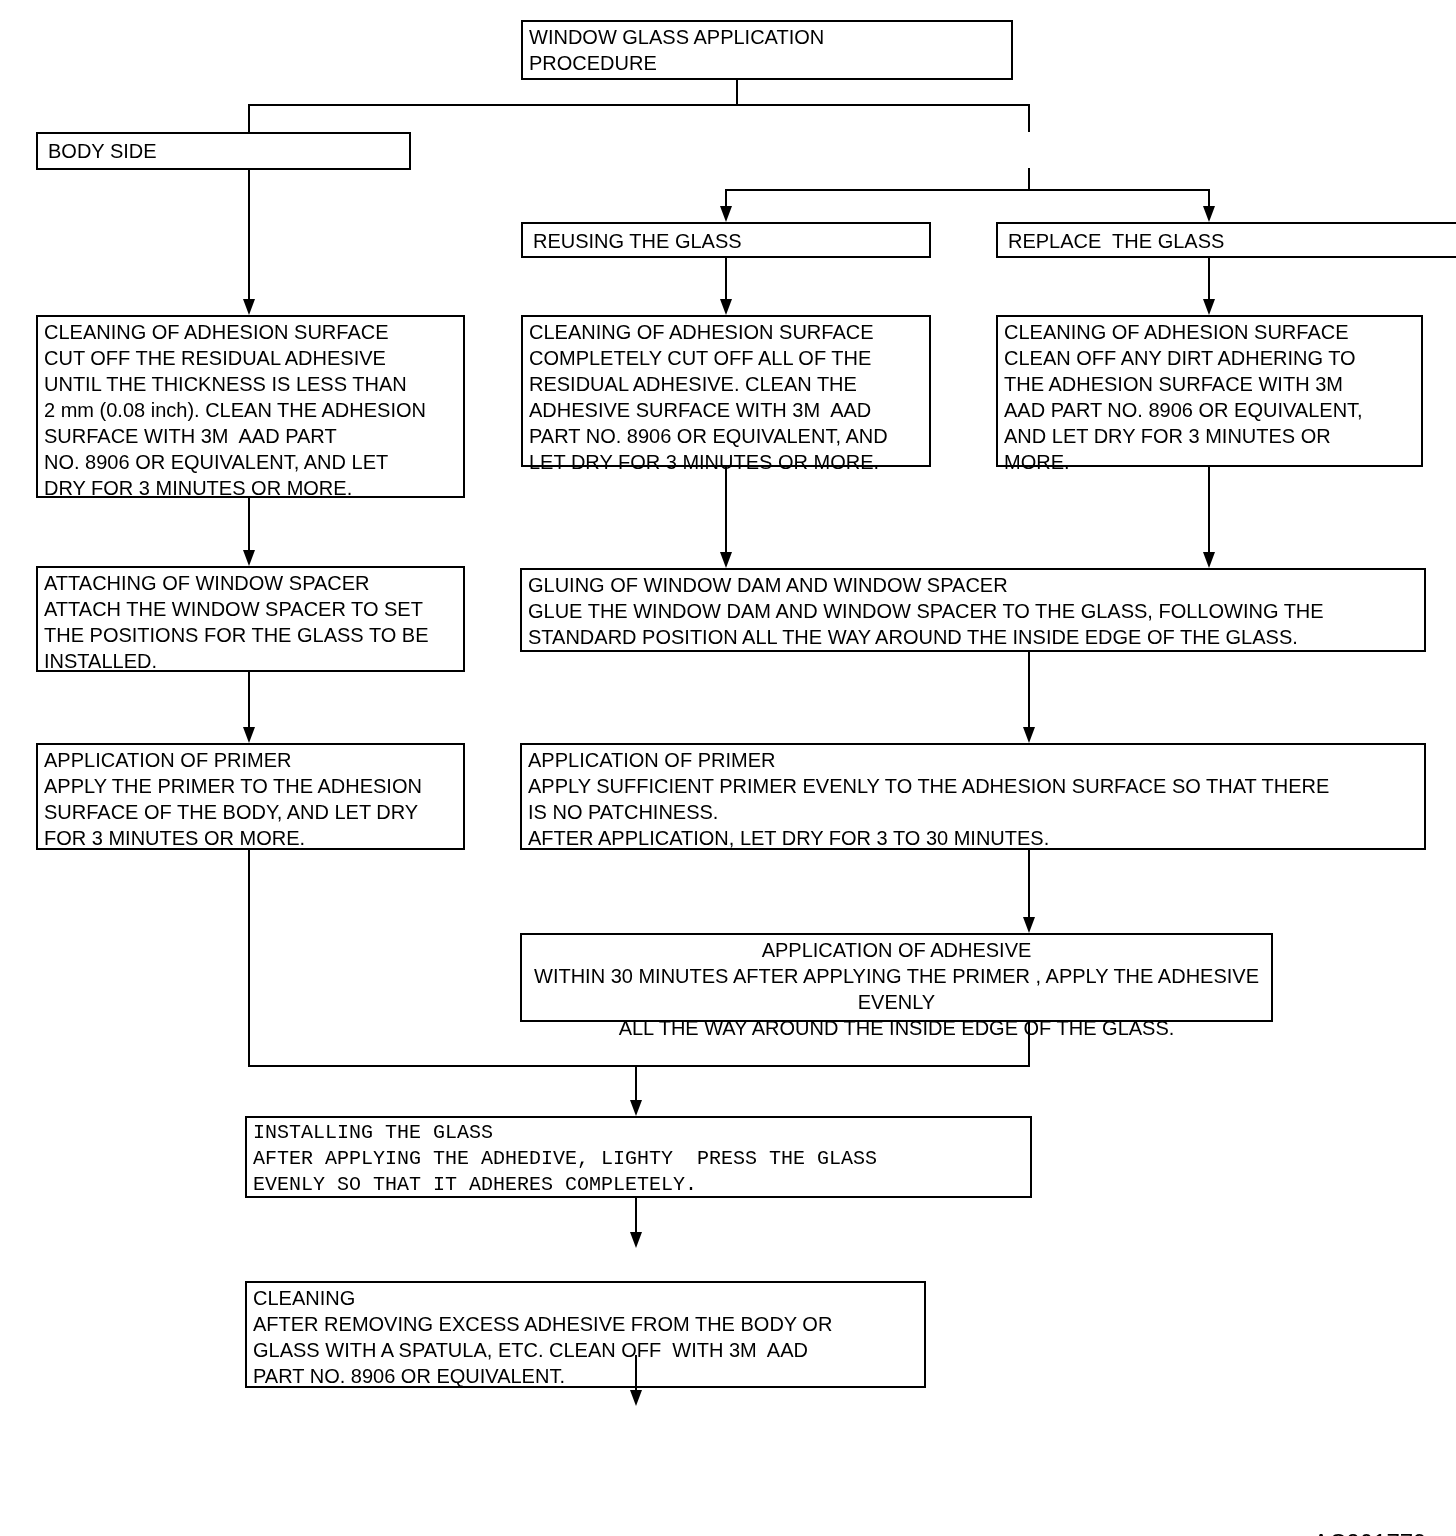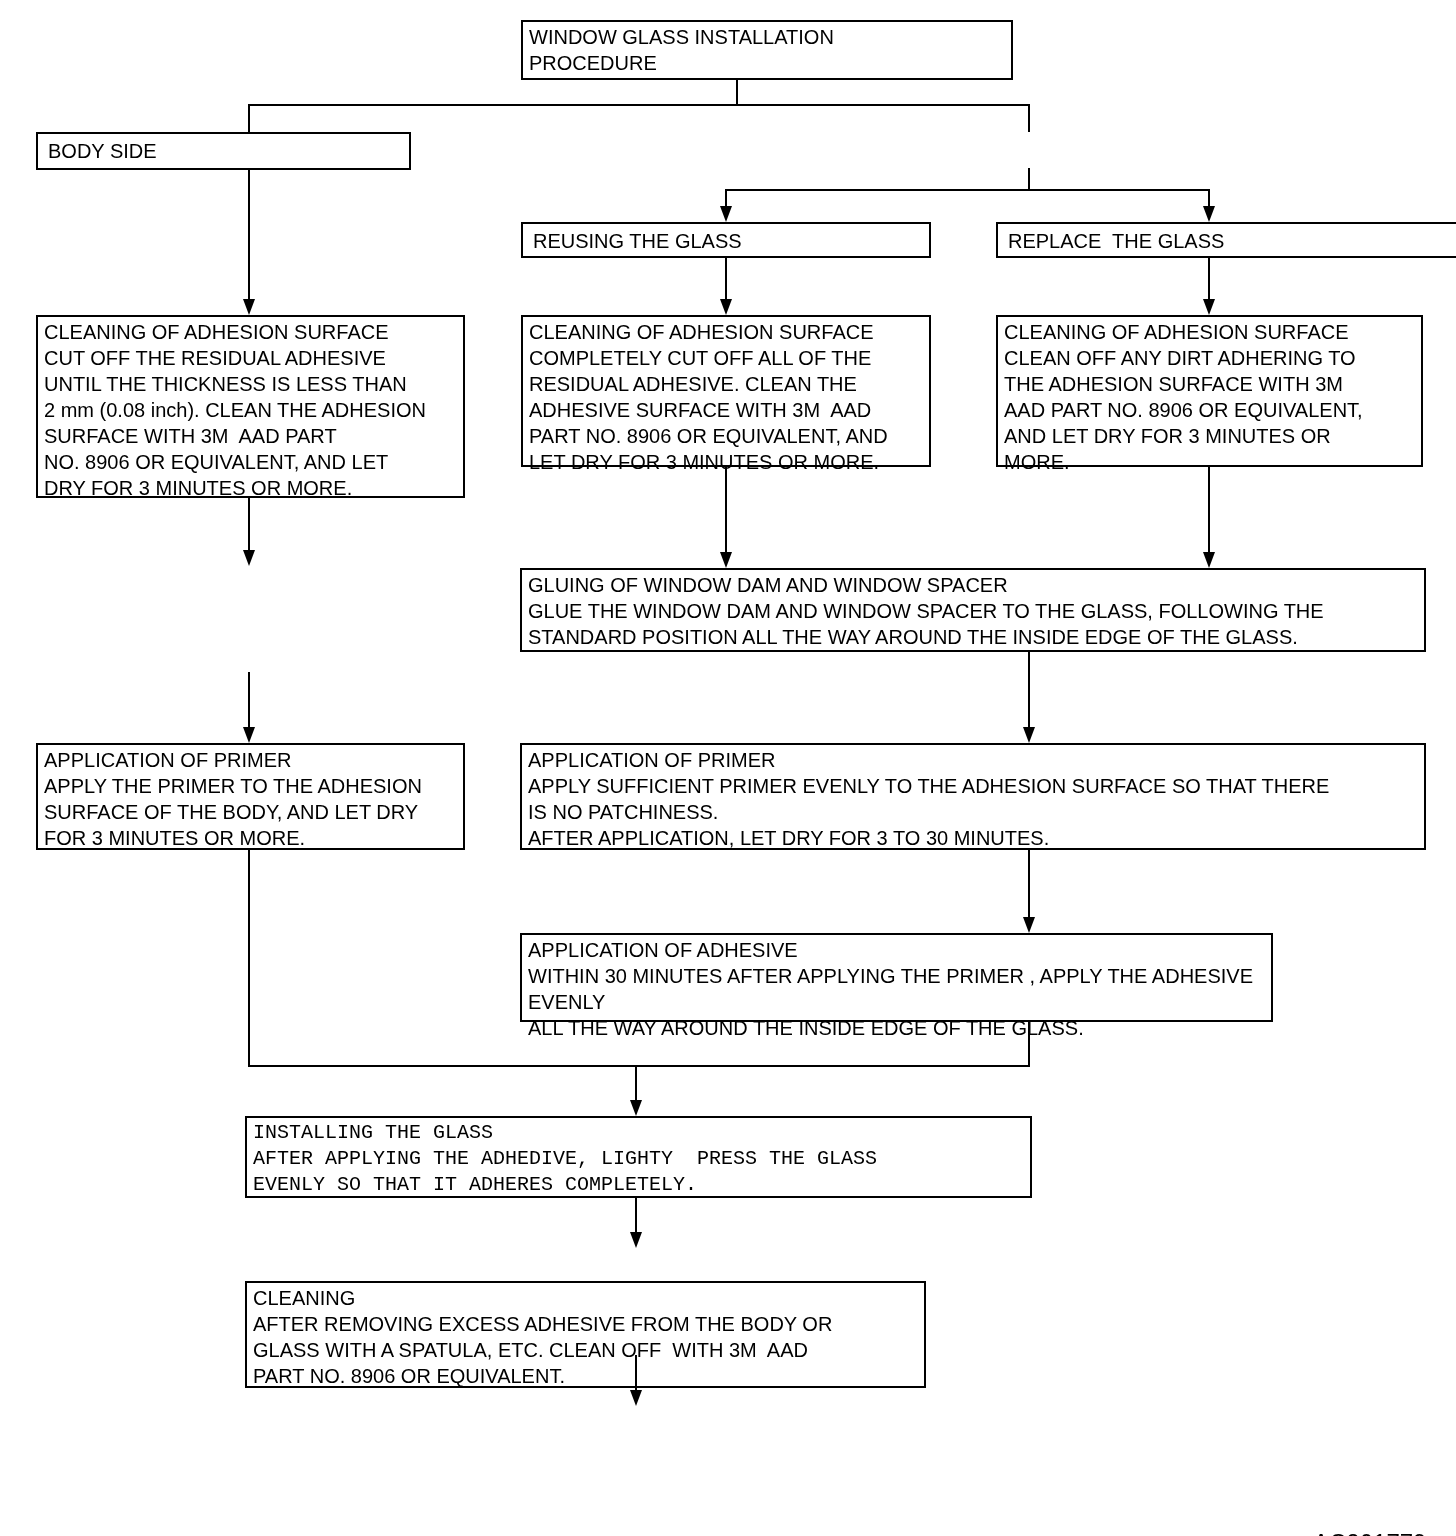--- a/index.html
+++ b/index.html
@@ -51,21 +51,21 @@
     line-height: 24px;
     margin-top: 32px;
   }
 </style>
 </head>
 <body>
 
 <div id="canvas">
 
   <div class="node" style="left:521px; top:20px; width:492px; height:60px;">
-    <div class="node-text">WINDOW GLASS INSTALLATION
+    <div class="node-text">WINDOW GLASS APPLICATION
 PROCEDURE</div>
   </div>
 
   <div class="node node--header" style="left:36px; top:132px; width:375px; height:38px;">
     <div class="node-text">BODY SIDE</div>
   </div>
 
 
   <div class="node node--header" style="left:521px; top:222px; width:410px; height:36px;">
     <div class="node-text">REUSING THE GLASS</div>
@@ -96,20 +96,26 @@
 
   <div class="node" style="left:996px; top:315px; width:427px; height:152px;">
     <div class="node-text">CLEANING OF ADHESION SURFACE
 CLEAN OFF ANY DIRT ADHERING TO
 THE ADHESION SURFACE WITH 3M
 AAD PART NO. 8906 OR EQUIVALENT,
 AND LET DRY FOR 3 MINUTES OR
 MORE.</div>
   </div>
 
+  <div class="node" style="left:36px; top:566px; width:429px; height:106px;">
+    <div class="node-text">ATTACHING OF WINDOW SPACER
+ATTACH THE WINDOW SPACER TO SET
+THE POSITIONS FOR THE GLASS TO BE
+INSTALLED.</div>
+  </div>
 
   <div class="node" style="left:520px; top:568px; width:906px; height:84px;">
     <div class="node-text">GLUING OF WINDOW DAM AND WINDOW SPACER
 GLUE THE WINDOW DAM AND WINDOW SPACER TO THE GLASS, FOLLOWING THE
 STANDARD POSITION ALL THE WAY AROUND THE INSIDE EDGE OF THE GLASS.</div>
   </div>
 
   <div class="node" style="left:36px; top:743px; width:429px; height:107px;">
     <div class="node-text">APPLICATION OF PRIMER
 APPLY THE PRIMER TO THE ADHESION
@@ -117,21 +123,21 @@
 FOR 3 MINUTES OR MORE.</div>
   </div>
 
   <div class="node" style="left:520px; top:743px; width:906px; height:107px;">
     <div class="node-text">APPLICATION OF PRIMER
 APPLY SUFFICIENT PRIMER EVENLY TO THE ADHESION SURFACE SO THAT THERE
 IS NO PATCHINESS.
 AFTER APPLICATION, LET DRY FOR 3 TO 30 MINUTES.</div>
   </div>
 
-  <div class="node" style="left:520px; top:933px; width:753px; height:89px;">
+  <div class="node" style="left:520px; top:933px; width:753px; height:89px;text-align:center;">
     <div class="node-text">APPLICATION OF ADHESIVE
 WITHIN 30 MINUTES AFTER APPLYING THE PRIMER , APPLY THE ADHESIVE EVENLY
 ALL THE WAY AROUND THE INSIDE EDGE OF THE GLASS.</div>
   </div>
 
   <div class="node" style="left:245px; top:1116px; width:787px; height:82px;font-family:Liberation Mono, monospace;">
     <div class="node-text">INSTALLING THE GLASS
 AFTER APPLYING THE ADHEDIVE, LIGHTY  PRESS THE GLASS
 EVENLY SO THAT IT ADHERES COMPLETELY.</div>
   </div>

